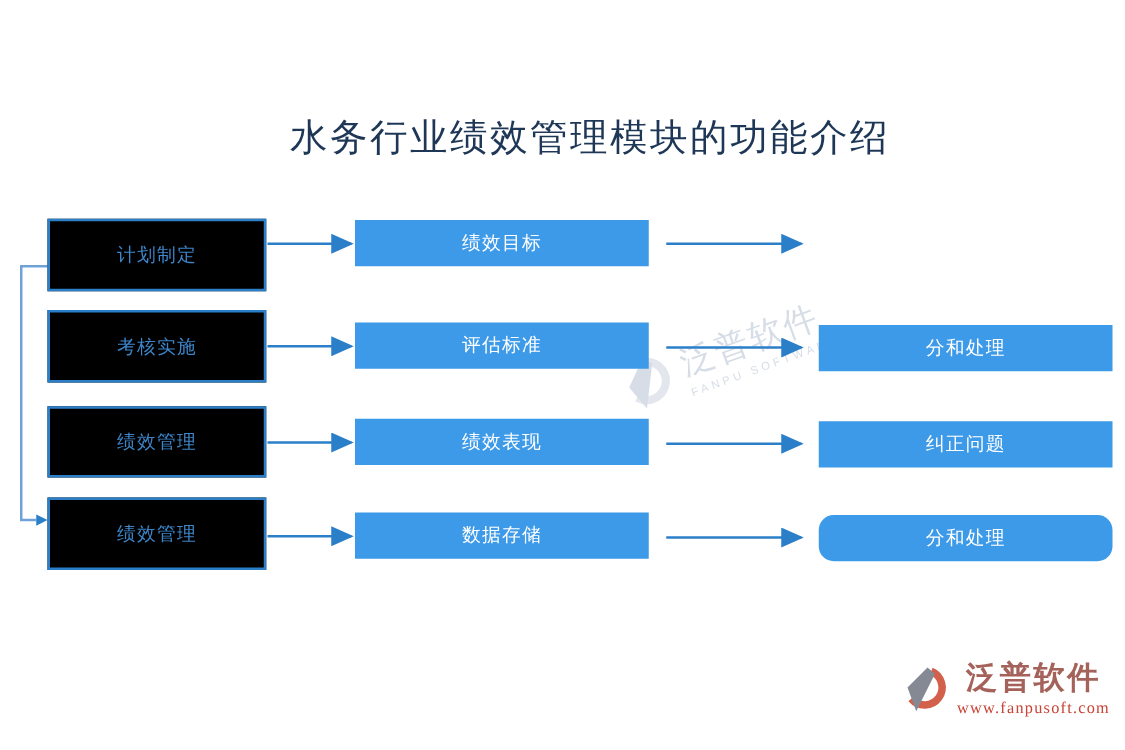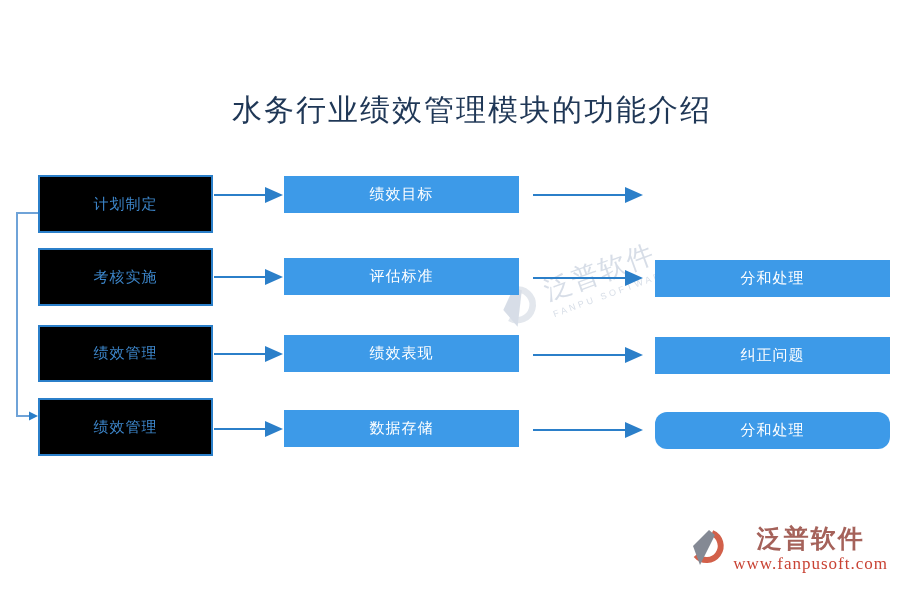--- a/index.html
+++ b/index.html
@@ -38,21 +38,21 @@
   .footer-logo{
     position:absolute;right:12px;bottom:10px;z-index:2;
     display:flex;align-items:flex-start;gap:4px;
   }
   .footer-text{display:flex;flex-direction:column;align-items:center;}
   .brand{
     font-family:"Liberation Serif","DejaVu Serif",serif;font-weight:bold;
     font-size:25px;color:#a5625a;letter-spacing:2px;line-height:1.05;
   }
   .url{
-    font-size:17px;color:#c94334;letter-spacing:1px;margin-top:2px;
+    font-size:13px;color:#c94334;letter-spacing:1px;margin-top:2px;
     font-family:"Liberation Serif","DejaVu Serif",serif;
   }
 </style>
 </head>
 <body>
 
 <div class="canvas">
 
   <div class="title">水务行业绩效管理模块的功能介绍</div>
 

